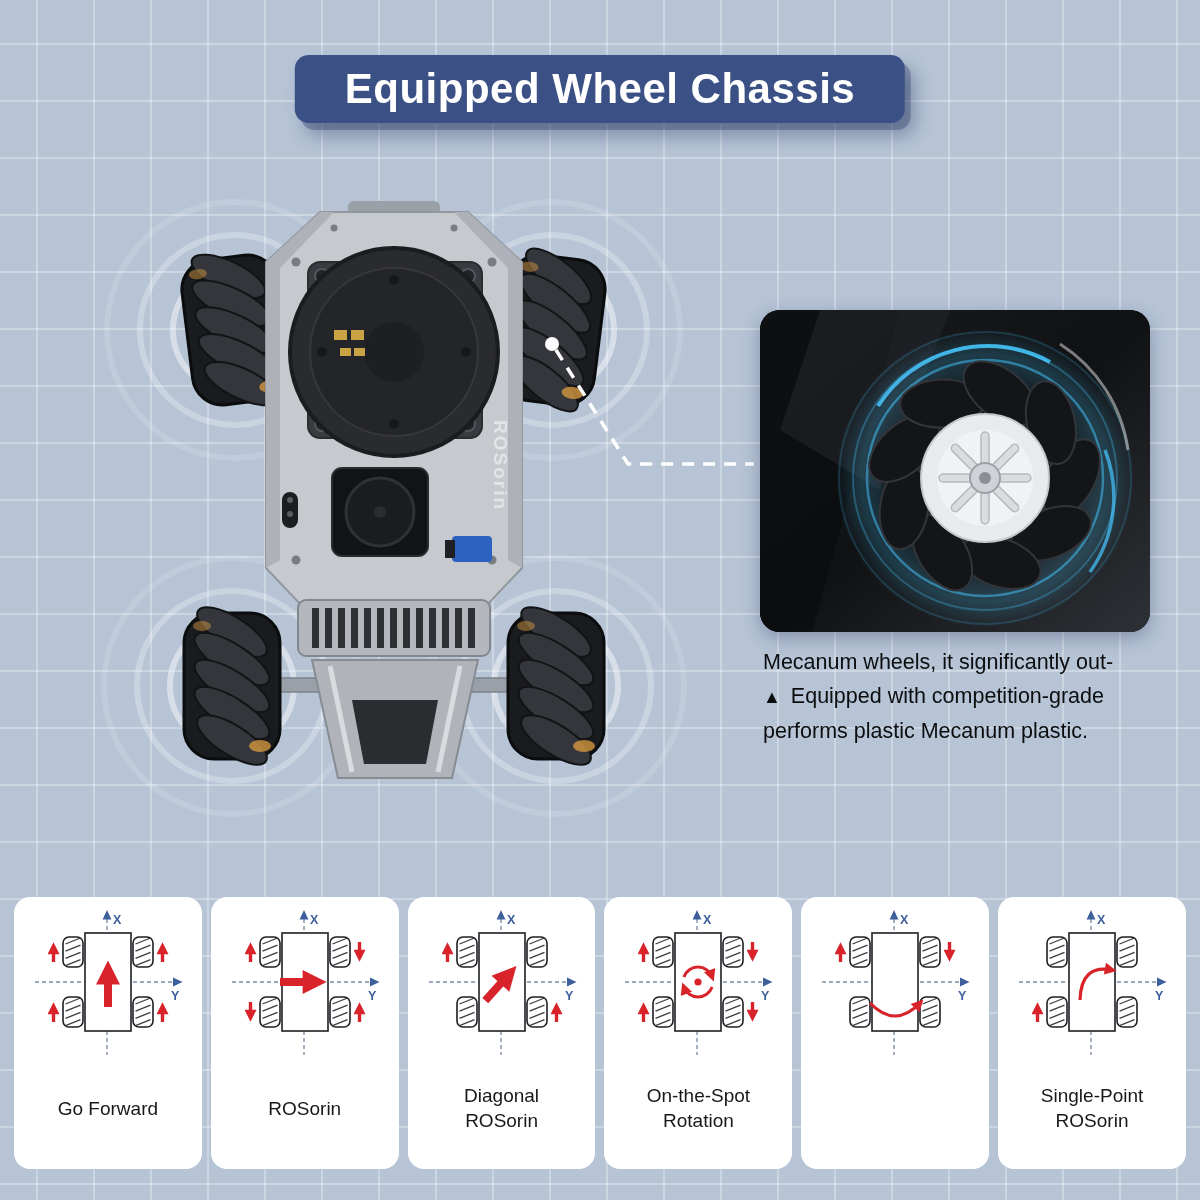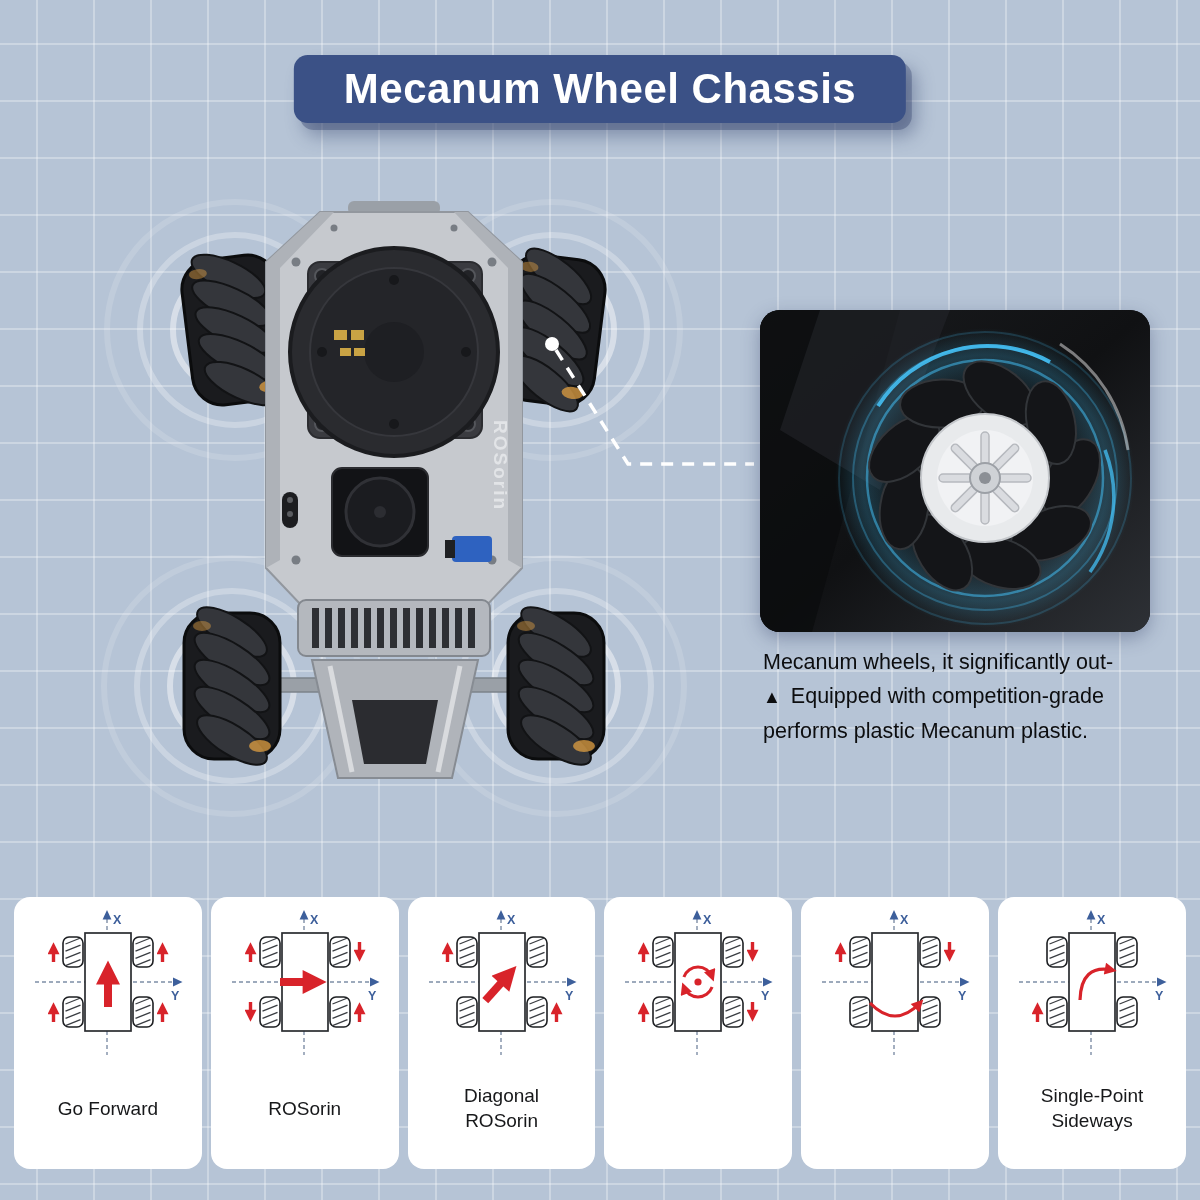--- a/index.html
+++ b/index.html
@@ -35,21 +35,21 @@
   .card-label-wrap{flex:1;display:flex;align-items:center}
   .card-label{font-size:19px;line-height:1.3;color:#17181a;text-align:center;max-width:140px}
   svg text{font-family:"Liberation Sans",sans-serif}
 </style>
 </head>
 <body>
 
 <div class="stage">
 
   <div class="banner">
-    <span>Mecanum Wheel Chassis</span>
+    <span>Equipped Wheel Chassis</span>
   </div>
 
   <svg id="scene" width="1200" height="900" viewBox="0 0 1200 900">
     <defs>
       <g id="mw">
         <rect x="-48" y="-73" width="96" height="146" rx="30" fill="#1a1b1e" stroke="#0b0c0d" stroke-width="3"></rect>
         <g fill="#34363b" stroke="#121315" stroke-width="2">
           <ellipse cx="0" cy="-54" rx="40" ry="15" transform="rotate(32 0 -54)"></ellipse>
           <ellipse cx="0" cy="-27" rx="43" ry="15" transform="rotate(32 0 -27)"></ellipse>
           <ellipse cx="0" cy="0" rx="43" ry="15" transform="rotate(32 0 0)"></ellipse>
@@ -413,20 +413,23 @@
           <line x1="112.5" y1="111.4" x2="127.5" y2="105.4" stroke="#3a3d42" stroke-width="1.3"></line>
           <line x1="112.5" y1="118.6" x2="127.5" y2="112.6" stroke="#3a3d42" stroke-width="1.3"></line>
           <line x1="30.5" y1="55" x2="30.5" y2="40" stroke="#d8232a" stroke-width="3.4" marker-end="url(#ahs3)"></line>
           <line x1="139.5" y1="35" x2="139.5" y2="50" stroke="#d8232a" stroke-width="3.4" marker-end="url(#ahs3)"></line>
           <line x1="30.5" y1="115" x2="30.5" y2="100" stroke="#d8232a" stroke-width="3.4" marker-end="url(#ahs3)"></line>
           <line x1="139.5" y1="95" x2="139.5" y2="110" stroke="#d8232a" stroke-width="3.4" marker-end="url(#ahs3)"></line>
           <circle cx="85" cy="75" r="3.6" fill="#d8232a"></circle>
           <path d="M 70.9 69.9 A 15 15 0 0 1 99.1 69.9" fill="none" stroke="#d8232a" stroke-width="3" marker-end="url(#ahs3)"></path>
           <path d="M 99.1 80.1 A 15 15 0 0 1 70.9 80.1" fill="none" stroke="#d8232a" stroke-width="3" marker-end="url(#ahs3)"></path>
         </svg>
+      <div class="card-label-wrap">
+        <div class="card-label">On-the-Spot Rotation</div>
+      </div>
     </div>
 
     <div class="card">
       <svg class="card-svg" viewBox="0 0 170 152">
           <defs>
             <marker id="ahs4" viewBox="0 0 10 10" refX="6" refY="5" markerWidth="13" markerHeight="12" orient="auto" markerUnits="userSpaceOnUse">
               <path d="M0,0 L10,5 L0,10 Z" fill="#d8232a"></path>
             </marker>
             <marker id="ahb4" viewBox="0 0 10 10" refX="6" refY="5" markerWidth="26" markerHeight="24" orient="auto" markerUnits="userSpaceOnUse">
               <path d="M0,0 L10,5 L0,10 Z" fill="#d8232a"></path>
@@ -499,18 +502,18 @@
           <line x1="42.5" y1="118.6" x2="57.5" y2="112.6" stroke="#3a3d42" stroke-width="1.3"></line>
           <rect x="110" y="90" width="20" height="30" rx="6" fill="#fff" stroke="#1d1f22" stroke-width="1.6"></rect>
           <line x1="112.5" y1="97" x2="127.5" y2="91" stroke="#3a3d42" stroke-width="1.3"></line>
           <line x1="112.5" y1="104.2" x2="127.5" y2="98.2" stroke="#3a3d42" stroke-width="1.3"></line>
           <line x1="112.5" y1="111.4" x2="127.5" y2="105.4" stroke="#3a3d42" stroke-width="1.3"></line>
           <line x1="112.5" y1="118.6" x2="127.5" y2="112.6" stroke="#3a3d42" stroke-width="1.3"></line>
           <line x1="30.5" y1="115" x2="30.5" y2="100" stroke="#d8232a" stroke-width="3.4" marker-end="url(#ahs5)"></line>
           <path d="M 73 93 Q 74 57 105 63" fill="none" stroke="#d8232a" stroke-width="3.2" marker-end="url(#ahs5)"></path>
         </svg>
       <div class="card-label-wrap">
-        <div class="card-label">Single-Point Sideways</div>
+        <div class="card-label">Single-Point ROSorin</div>
       </div>
     </div>
   </div>
 
 </div>
 
 </body></html>

